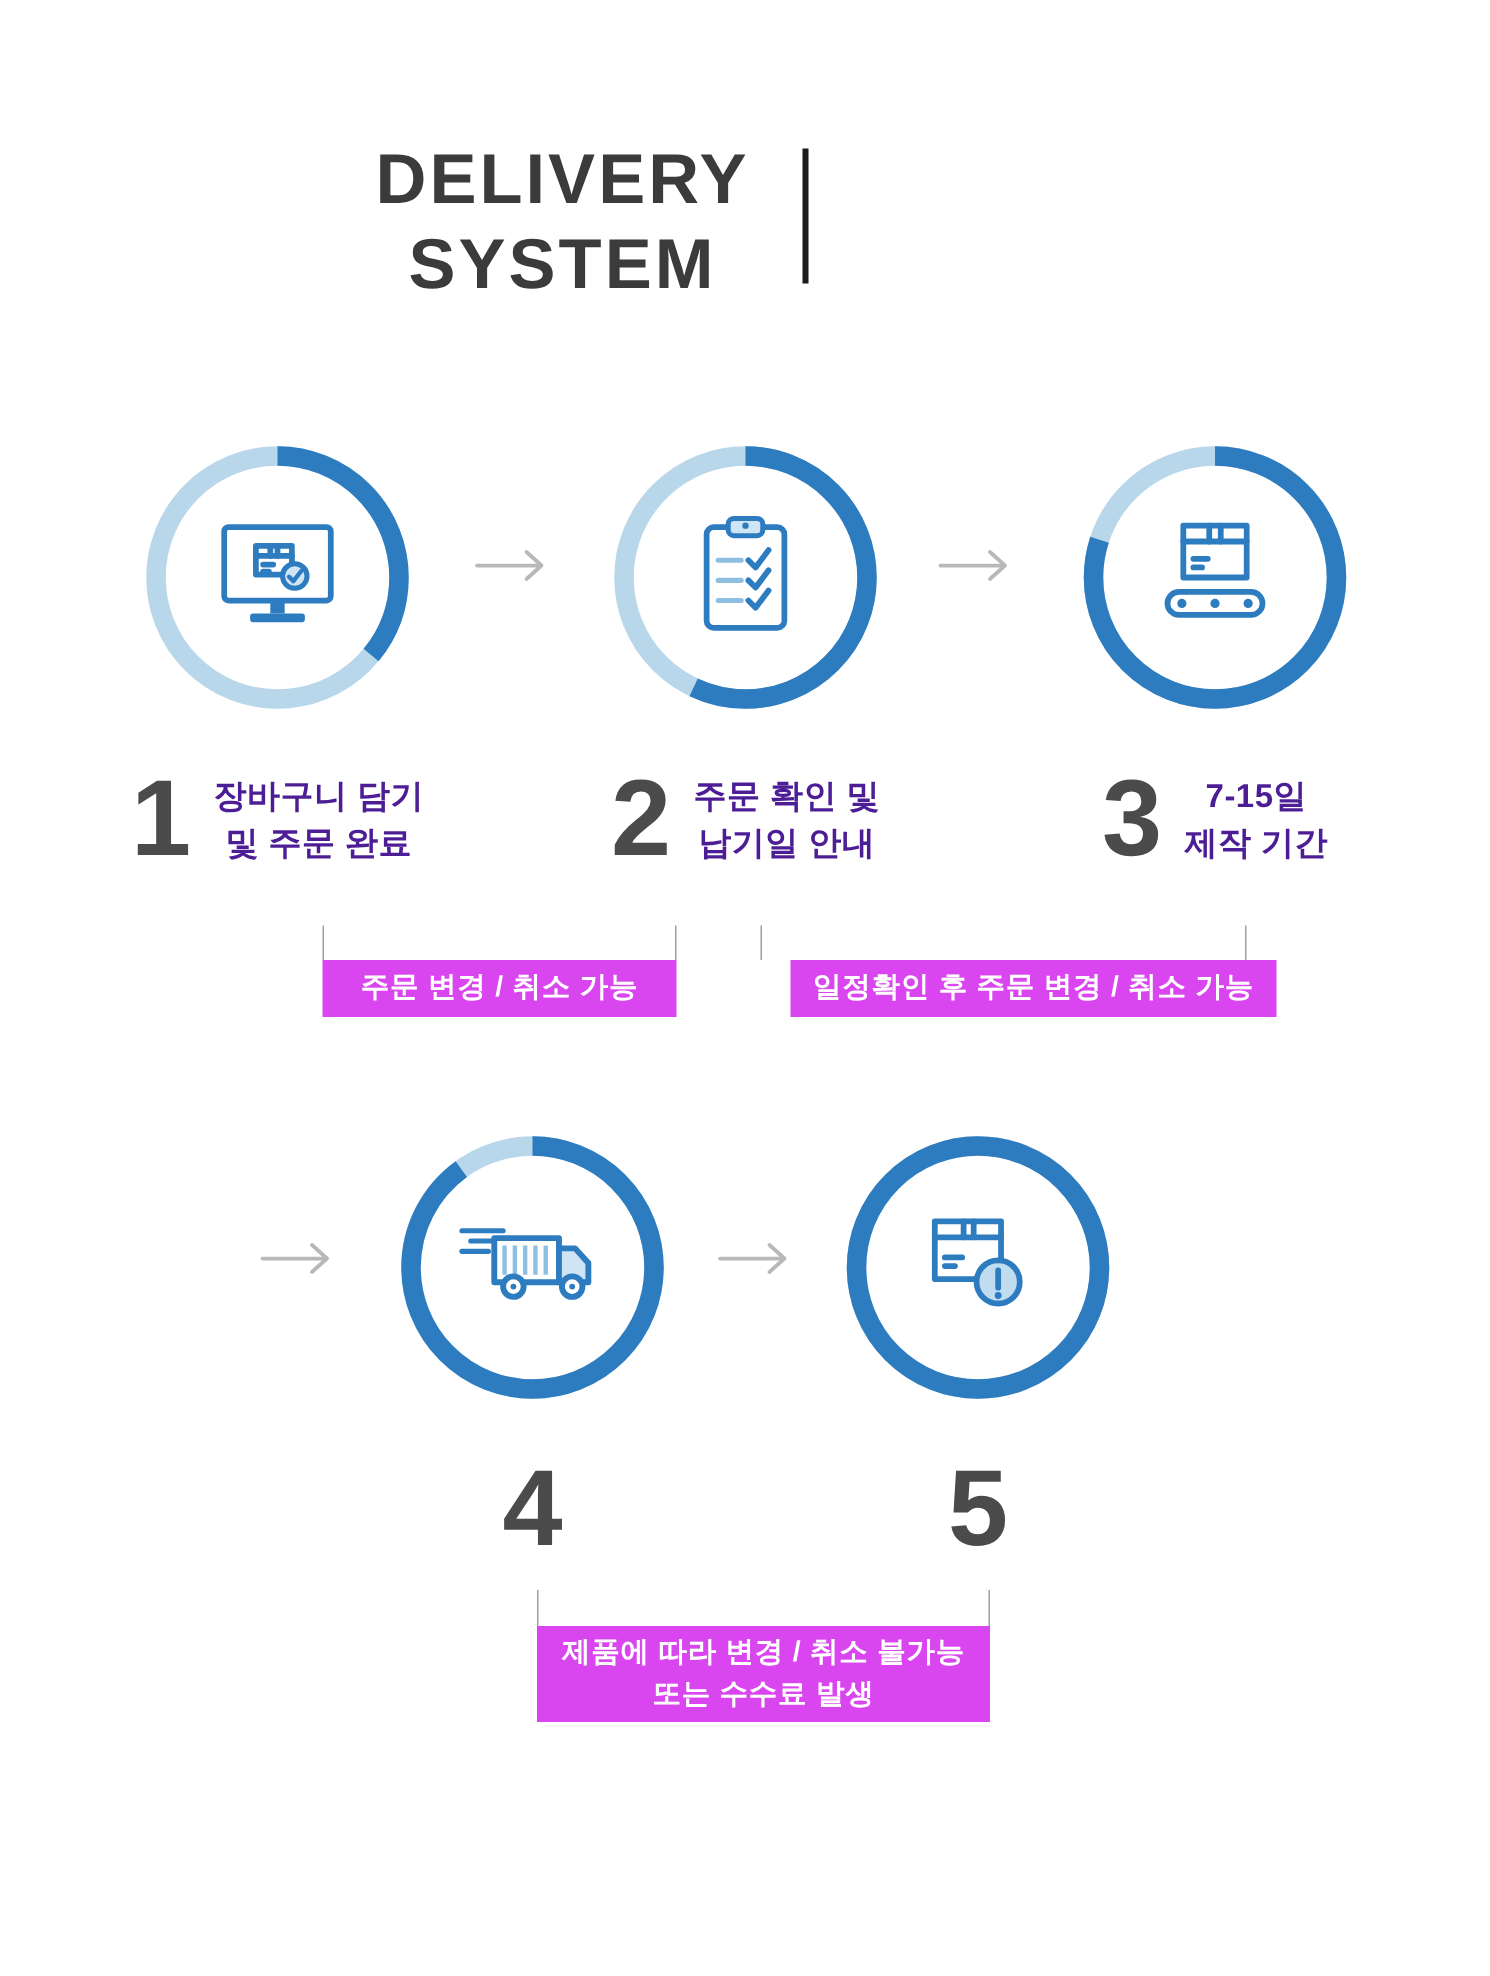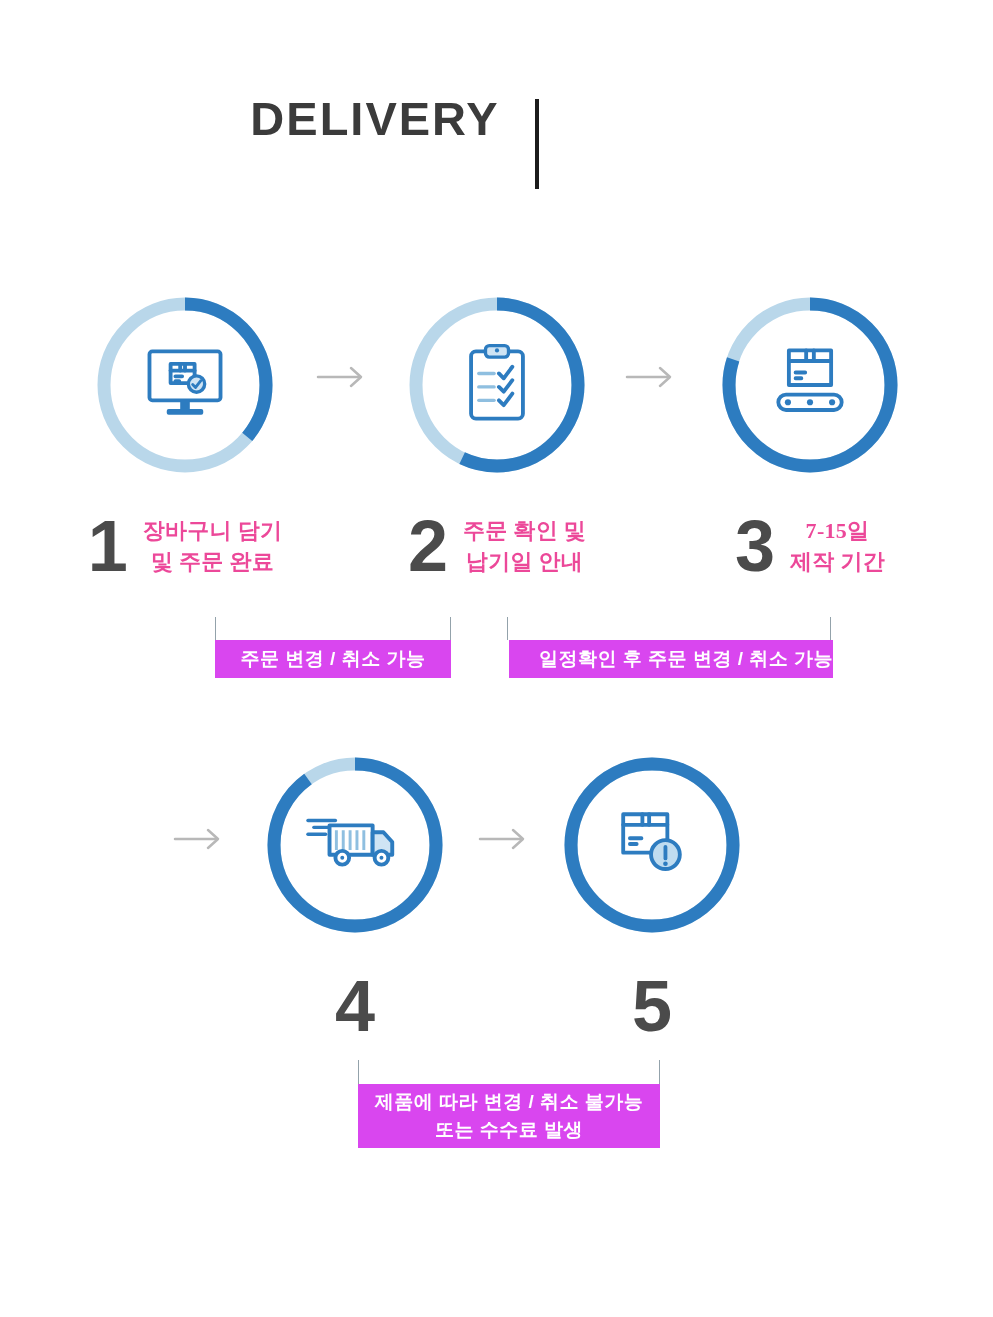--- a/index.html
+++ b/index.html
@@ -20,35 +20,36 @@
   .circle .icon{position:absolute;left:0;top:0;right:0;bottom:0;
                 display:flex;align-items:center;justify-content:center;}
 
   
   .arrow{width:56px;height:26px;}
 
   
   .step-label{display:flex;align-items:center;justify-content:center;gap:15px;width:240px;}
   .step-num{font-size:72px;font-weight:700;color:#4b4b4b;line-height:72px;}
   .step-text{display:flex;flex-direction:column;font-size:22px;font-weight:700;
-             color:#ec4899;line-height:31px;text-align:center;letter-spacing:0.3px;font-family:Liberation Serif, serif;}
+             color:#4c1d95;line-height:31px;text-align:center;letter-spacing:0.3px;}
 
   
   .bracket{border-left:1px solid #93a2ab;border-right:1px solid #93a2ab;height:23px;}
   .badge{background:#d946ef;color:#ffffff;display:flex;flex-direction:column;
          align-items:center;justify-content:center;font-weight:700;font-size:19px;
          line-height:28px;letter-spacing:0.5px;text-align:center;}
 </style>
 </head>
 <body>
 
 <div class="canvas">
 
   <div class="abs title">
     <div>DELIVERY</div>
+    <div>SYSTEM</div>
   </div>
   <div class="abs title-divider"></div>
 
   <div class="abs circle" style="left:97px;top:297px;">
     <svg class="ring" viewBox="0 0 176 176">
       <circle cx="88" cy="88" r="81" fill="none" stroke="#b9d7ea" stroke-width="13"></circle>
       <circle cx="88" cy="88" r="81" fill="none" stroke="#2d7cc0" stroke-width="13" transform="rotate(-90 88 88)" stroke-dasharray="183.2176835573567 508.93800988154646"></circle>
     </svg>
     <div class="icon">
       <svg viewBox="0 0 100 100" width="96" height="96">
@@ -144,21 +145,21 @@
       <span>제작 기간</span>
     </span>
   </div>
 
   <div class="abs bracket" style="left:215px;top:617px;width:234px;"></div>
   <div class="abs badge" style="left:215px;top:640px;width:236px;height:38px;">
     <span>주문 변경 / 취소 가능</span>
   </div>
 
   <div class="abs bracket" style="left:507px;top:617px;width:322px;"></div>
-  <div class="abs badge" style="left:509px;top:640px;width:324px;height:38px;align-items:flex-end;">
+  <div class="abs badge" style="left:527px;top:640px;width:324px;height:38px;">
     <span>일정확인 후 주문 변경 / 취소 가능</span>
   </div>
 
   <svg class="abs arrow" style="left:172px;top:826px;" viewBox="0 0 56 26">
     <g fill="none" stroke="#b8b8b8" stroke-width="2.5" stroke-linecap="round" stroke-linejoin="round">
       <path d="M3 13 H44"></path>
         <path d="M36 4 L46 13 L36 22"></path>
     </g>
   </svg>
   <svg class="abs arrow" style="left:477px;top:826px;" viewBox="0 0 56 26">

